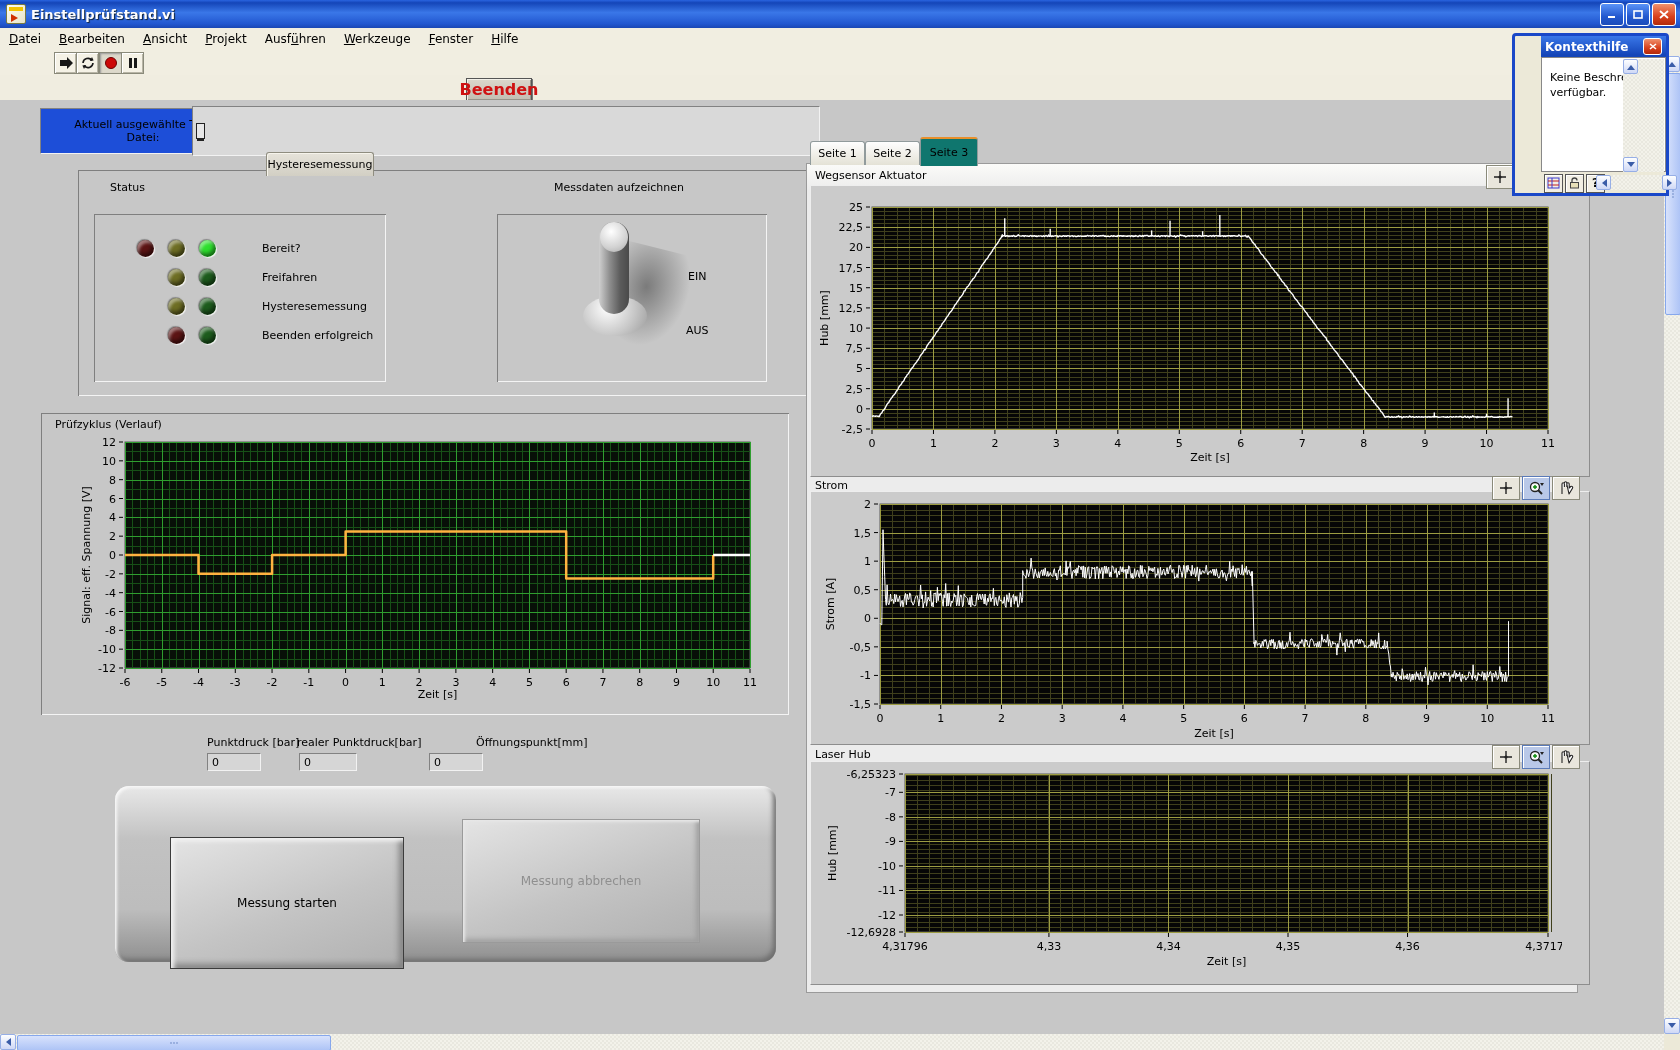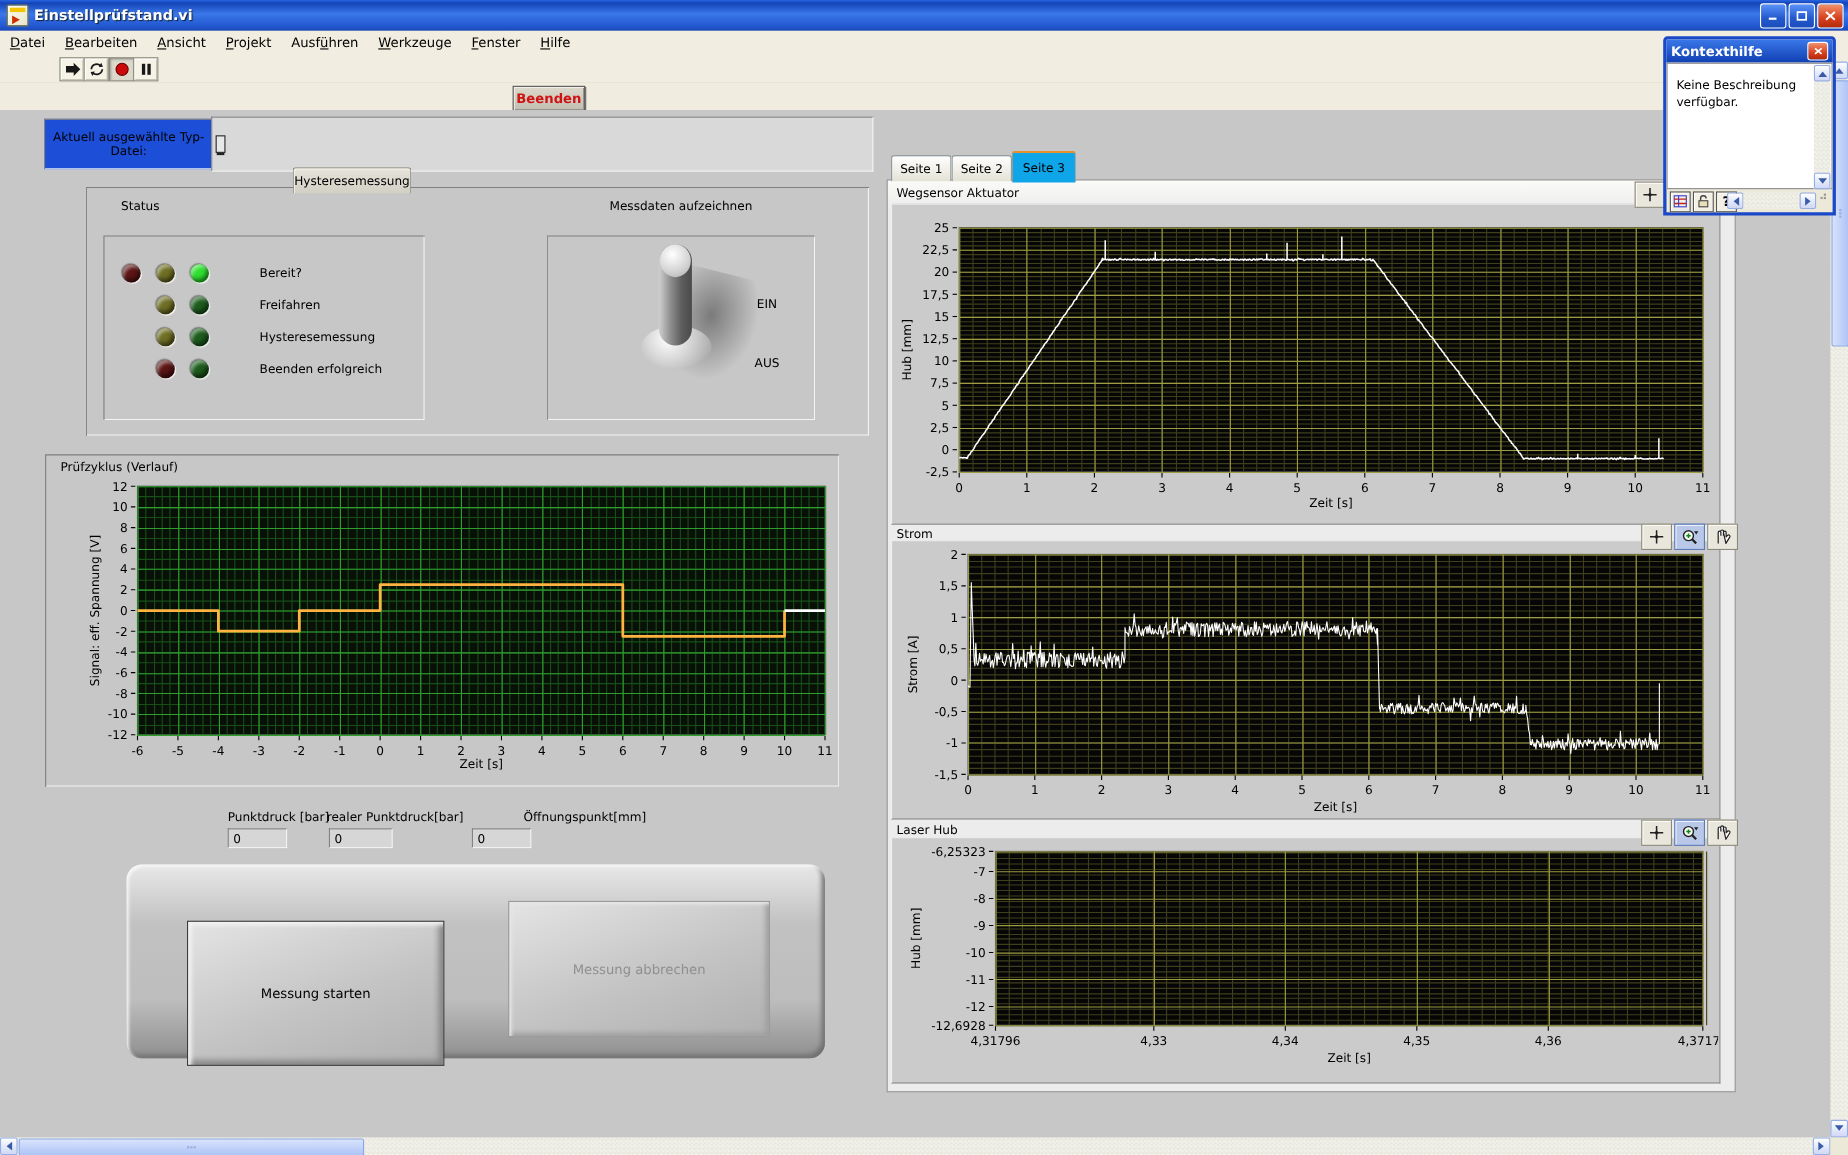--- a/index.html
+++ b/index.html
@@ -27,26 +27,26 @@
   .tbtn{position:absolute;top:2px;width:21px;height:20px;background:#f5f2e6;border:1px solid #8a8a7a;
     box-shadow:inset 1px 1px 0 #fff,inset -1px -1px 0 #b8b5a6;display:flex;align-items:center;justify-content:center;}
   .tbtn.pressed{background:#ddd9cb;box-shadow:inset 1px 1px 2px #999;}
   .tabstrip{position:absolute;left:0;top:75px;width:1680px;height:25px;background:#f0ede0;}
   .lv-tab{position:absolute;top:81px;height:19px;background:linear-gradient(180deg,#dedbd2,#ccc9bd);
     border:1px solid #8f8d80;border-bottom:none;border-radius:3px 3px 0 0;
     box-shadow:inset 1px 1px 0 #f6f4ec;display:flex;align-items:center;justify-content:center;font-size:11px;}
   .lv-tab.sel{top:77px;height:23px;background:linear-gradient(180deg,#e6e3da,#d2cfc4);z-index:2;}
   .beenden{position:absolute;left:466px;top:78px;width:64px;height:21px;background:linear-gradient(180deg,#dcd8cc,#c2beb2);
     border:1px solid #555;box-shadow:inset 1px 1px 0 #f2f0e8,inset -1px -1px 0 #97948a,1px 1px 0 #777;
-    display:flex;align-items:center;justify-content:center;color:#cf1212;font-weight:bold;font-size:12px;}
+    display:flex;align-items:center;justify-content:center;color:#cf1212;font-weight:bold;font-size:16px;}
   .mainpanel{position:absolute;left:0;top:100px;width:1680px;height:934px;background:#c7c7c7;}
   
   .sunk{border-top:1px solid #828282;border-left:1px solid #828282;border-bottom:1px solid #f2f2f2;border-right:1px solid #f2f2f2;}
   .sunk2{box-shadow:inset 1px 1px 0 #7f7f7f,inset -1px -1px 0 #f4f4f4;}
-  .abs{position:absolute;}
+  .abs{position:absolute;padding-left:26px;}
   .lbl{position:absolute;white-space:nowrap;}
   
   .typlabel{left:40px;top:108px;width:152px;height:44px;background:#1d4ed8;display:flex;align-items:center;justify-content:center;text-align:center;}
   .typfield{left:192px;top:106px;width:600px;height:48px;background:#d9d9d9;}
   .path-sym{position:absolute;left:3px;top:16px;width:7px;height:14px;border:1px solid #222;background:#e8e8e8;box-shadow:0 3px 0 -1px #222;}
   
   .led{width:17px;height:17px;border-radius:50%;margin-left:14px;
     box-shadow:inset -2px -3px 4px rgba(0,0,0,.55),inset 2px 3px 3px rgba(255,255,255,.45),1px 1px 1px rgba(250,250,250,.9),-1px -1px 1px rgba(70,70,70,.5);}
   .status-row{display:flex;align-items:center;height:29px;gap:32px;}
   .ledbox{width:96px;display:flex;justify-content:flex-end;align-items:center;}
@@ -66,21 +66,21 @@
     background:linear-gradient(180deg,#e8e8e8,#c2c2c2 30%,#bdbdbd 70%,#8f8f8f);
     box-shadow:inset 2px 2px 3px #f8f8f8,inset -3px -3px 5px #6f6f6f;}
   .bigbtn{position:absolute;display:flex;align-items:center;justify-content:center;font-size:12px;
     background:linear-gradient(160deg,#e4e4e4,#c4c4c4 55%,#b0b0b0);
     border:1px solid #3c3c3c;box-shadow:inset 3px 3px 4px #f4f4f4,inset -4px -4px 6px #828282;margin-top:19px;}
   .bigbtn.disabled{color:#8f8f8f;border:1px solid #9a9a9a;box-shadow:inset 2px 2px 3px #e8e8e8,inset -3px -3px 5px #9e9e9e;}
   
   .page-body{left:806px;top:163px;width:772px;height:830px;background:linear-gradient(180deg,#fbfbf9,#ececec 26px);border:1px solid #9a9a9a;box-sizing:border-box;}
   .ptab{position:absolute;top:141px;height:23px;background:linear-gradient(180deg,#fefefe,#e4e2d6);
     border:1px solid #919b9c;border-bottom:none;border-radius:3px 3px 0 0;display:flex;align-items:center;justify-content:center;z-index:3;}
-  .ptab.sel{top:137px;height:27px;background:#0ea5e9;border-top:2px solid #e8902c;z-index:4;}
+  .ptab.sel{top:137px;height:27px;background:#0f766e;border-top:2px solid #e8902c;z-index:4;}
   .chartpanel{background:#cbcbcb;border-top:1px solid #eee;border-left:1px solid #eee;border-bottom:1px solid #8d8d8d;border-right:1px solid #8d8d8d;}
   .chart-tools{position:absolute;display:flex;gap:2px;z-index:5;}
   .ctool{width:26px;height:22px;background:#e9e6dc;border:1px solid #8a8a7a;box-shadow:inset 1px 1px 0 #fff;
     display:flex;align-items:center;justify-content:center;}
   .ctool.on{background:#b9c8e8;border:1px solid #5a7ab8;}
   
   .ctx{left:1512px;top:33px;width:157px;height:163px;border:3px solid #1a48c8;border-radius:4px 4px 0 0;background:#ece9d8;z-index:50;box-sizing:border-box;}
   .ctx-title{height:21px;background:linear-gradient(180deg,#3a77e8,#1445b8 90%);display:flex;align-items:center;
     color:#fff;font-weight:bold;font-size:12px;padding:0 4px;}
   .ctx-close{margin-left:auto;width:17px;height:15px;border:1px solid #fff;border-radius:3px;

